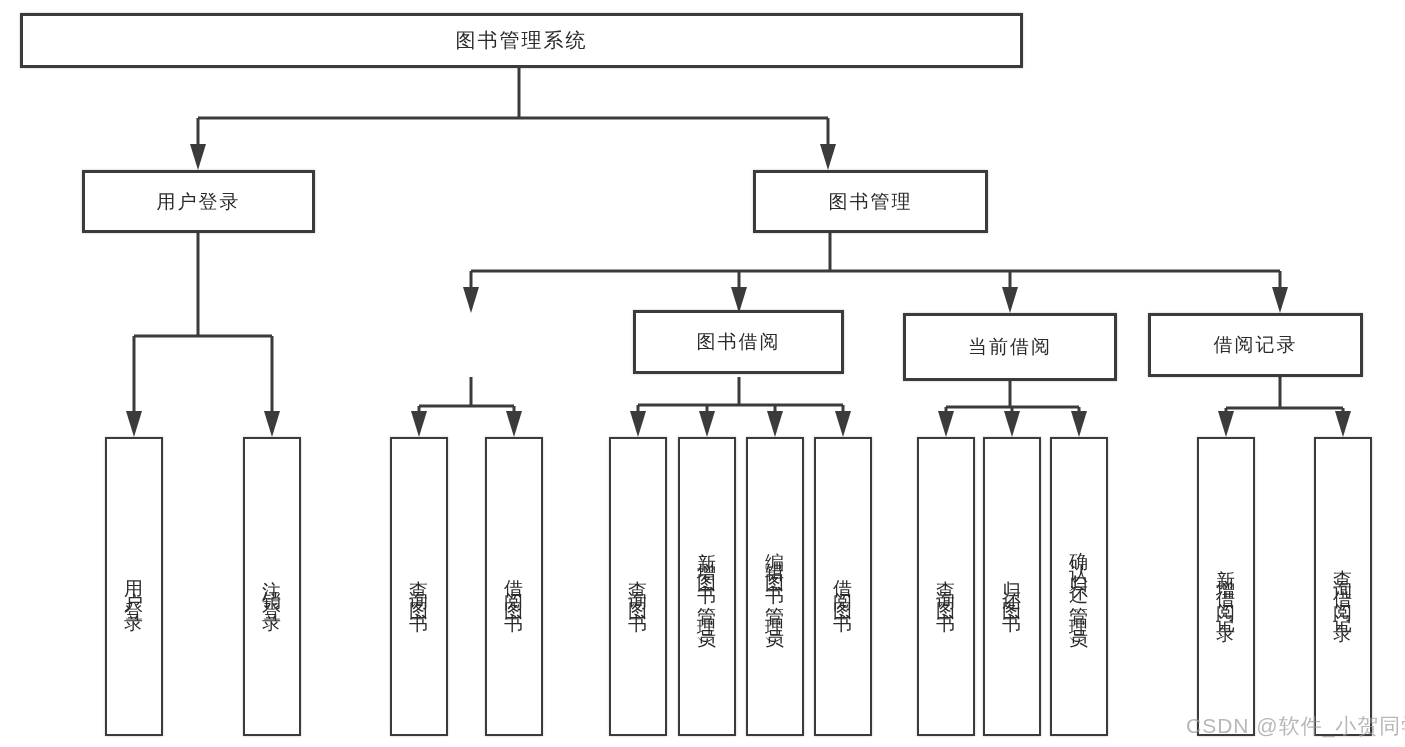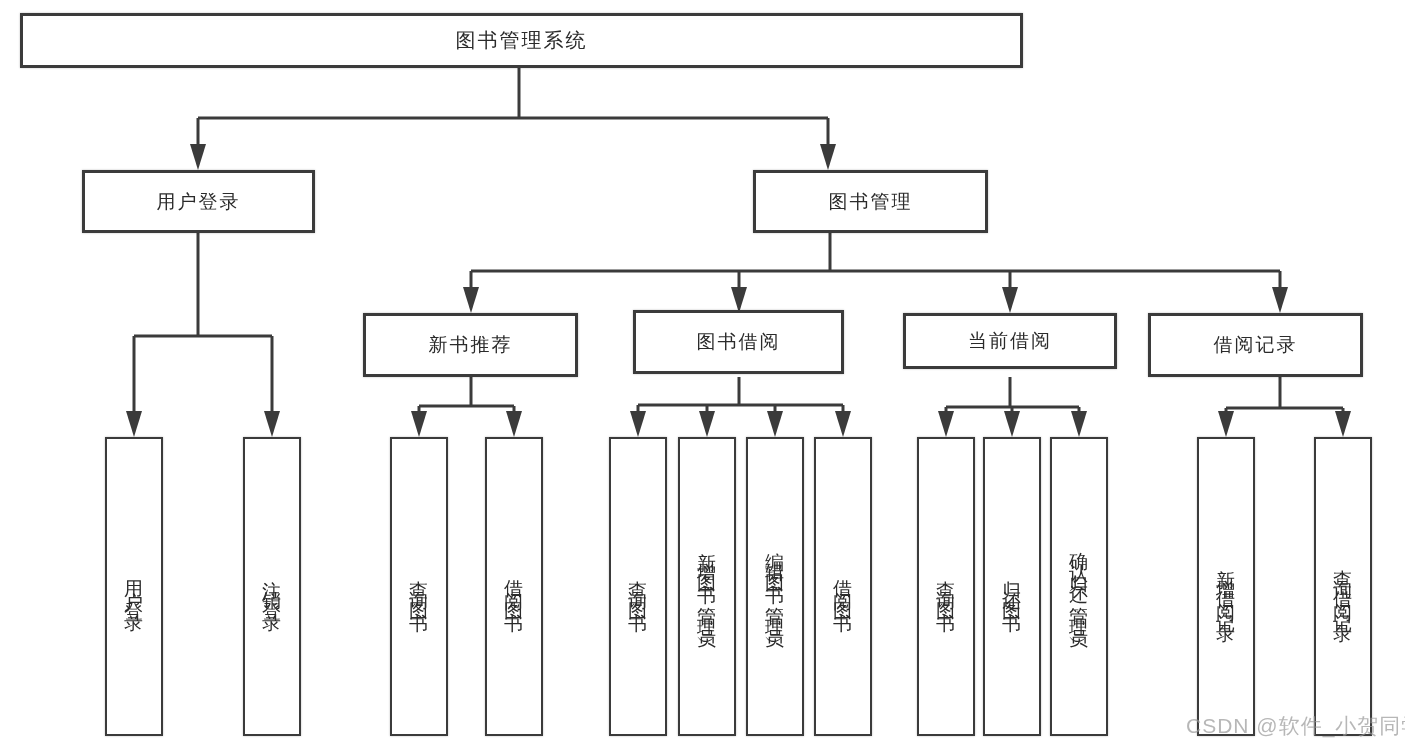--- a/index.html
+++ b/index.html
@@ -126,23 +126,22 @@
       <polygon points="1218,411 1234,411 1226,437"></polygon>
       <polygon points="1335,411 1351,411 1343,437"></polygon>
     </g>
   </svg>
 
   <div class="node h-node root-node" style="left:20px; top:13px; width:1003px; height:55px;">图书管理系统</div>
 
   <div class="node h-node" style="left:82px; top:170px; width:233px; height:63px;">用户登录</div>
   <div class="node h-node" style="left:712px; top:170px; width:235px; height:63px;margin-left:41px;">图书管理</div>
 
-  <div class="node h-node" style="left:363px; top:313px; width:215px; height:64px;">新书推荐</div>
   <div class="node h-node" style="left:633px; top:310px; width:211px; height:64px;">图书借阅</div>
-  <div class="node h-node" style="left:903px; top:313px; width:214px; height:56px;">当前借阅</div>
+  <div class="node h-node" style="left:903px; top:313px; width:214px; height:68px;">当前借阅</div>
   <div class="node h-node" style="left:1148px; top:313px; width:215px; height:64px;">借阅记录</div>
 
   <div class="node v-node" style="left:105px;">用户登录</div>
   <div class="node v-node" style="left:243px;">注销登录</div>
 
   <div class="node v-node" style="left:390px;">查询图书</div>
   <div class="node v-node" style="left:485px;">借阅图书</div>
 
   <div class="node v-node" style="left:609px;">查询图书</div>
   <div class="node v-node" style="left:678px;">新增图书（管理员）</div>

